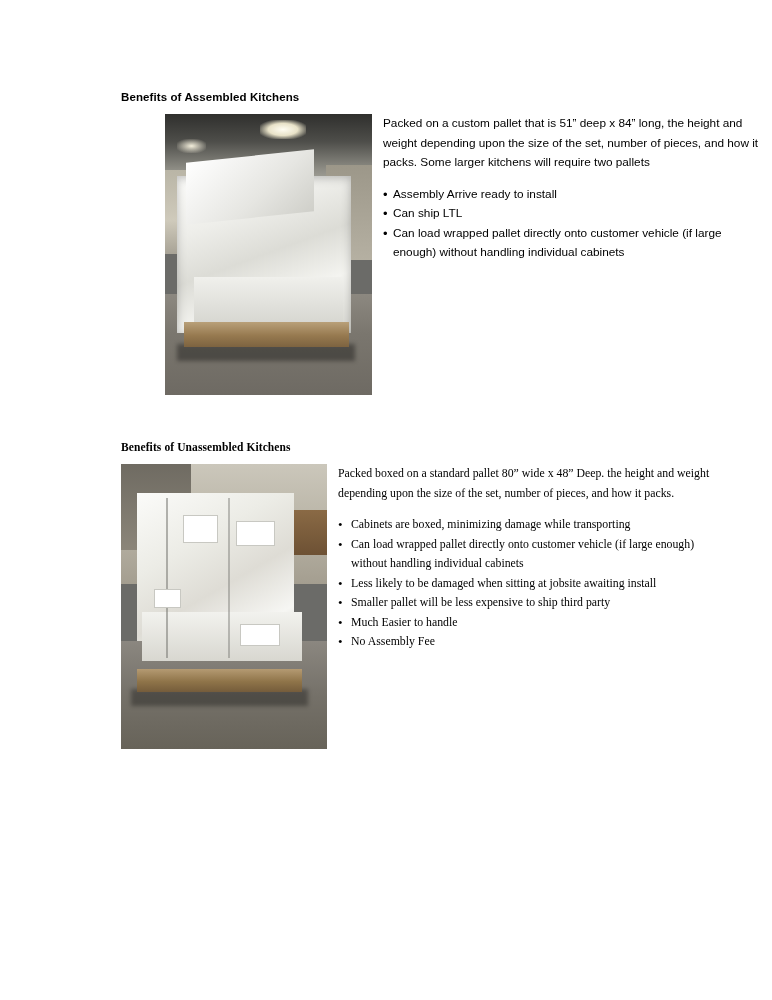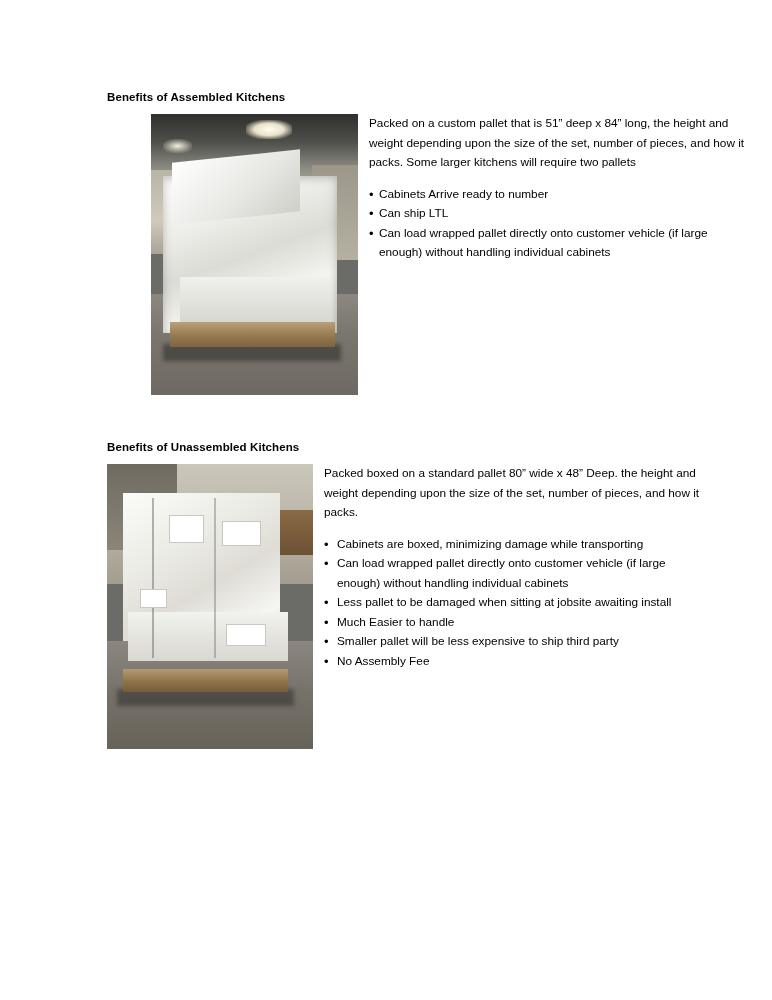--- a/index.html
+++ b/index.html
@@ -18,26 +18,26 @@
   .page {
     position: relative;
     width: 772px;
     height: 1000px;
     background: #ffffff;
   }
 
   
   .section {
     position: absolute;
-    left: 91px;
+    left: 105px;
     width: 600px;
     padding-left: 16px;
   }
   #section-assembled { top: 90px; }
-  #section-unassembled { top: 440px; }
+  #section-unassembled { top: 440px; font-family: Liberation Serif, serif; }
 
   .section-heading {
     font-size: 11.5px;
     font-weight: bold;
     letter-spacing: 0.1px;
     margin: 0 0 10px 0;
     line-height: 14px;
   }
 
   .section-body {
@@ -227,21 +227,21 @@
           <div class="pa-wrap2"></div>
           <div class="pa-wrap3"></div>
           <div class="pa-pallet"></div>
         </div>
       </div>
 
       <div class="text-col">
         <p class="para">Packed on a custom pallet that is 51” deep x 84” long, the height and weight depending upon the size of the set, number of pieces, and how it packs.  Some larger kitchens will require two pallets</p>
 
         <ul class="bullets tight">
-          <li>Cabinets Arrive ready to number</li>
+          <li>Assembly Arrive ready to install</li>
           <li>Can ship LTL</li>
           <li>Can load wrapped pallet directly onto customer vehicle (if large enough) without handling individual cabinets</li>
         </ul>
       </div>
 
     </div>
   </div>
 
   <div class="section" id="section-unassembled">
     <h2 class="section-heading">Benefits of Unassembled Kitchens</h2>
@@ -266,23 +266,23 @@
           <div class="pb-pallet"></div>
         </div>
       </div>
 
       <div class="text-col">
         <p class="para">Packed boxed on a standard pallet 80” wide x 48” Deep. the height and weight depending upon the size of the set, number of pieces, and how it packs.</p>
 
         <ul class="bullets spaced">
           <li>Cabinets are boxed, minimizing damage while transporting</li>
           <li>Can load wrapped pallet directly onto customer vehicle (if large enough) without handling individual cabinets</li>
-          <li>Less pallet to be damaged when sitting at jobsite awaiting install</li>
+          <li>Less likely to be damaged when sitting at jobsite awaiting install</li>
+          <li>Smaller pallet will be less expensive to ship third party</li>
           <li>Much Easier to handle</li>
-          <li>Smaller pallet will be less expensive to ship third party</li>
           <li>No Assembly Fee</li>
         </ul>
       </div>
 
     </div>
   </div>
 
 </div>
 
 </body></html>

